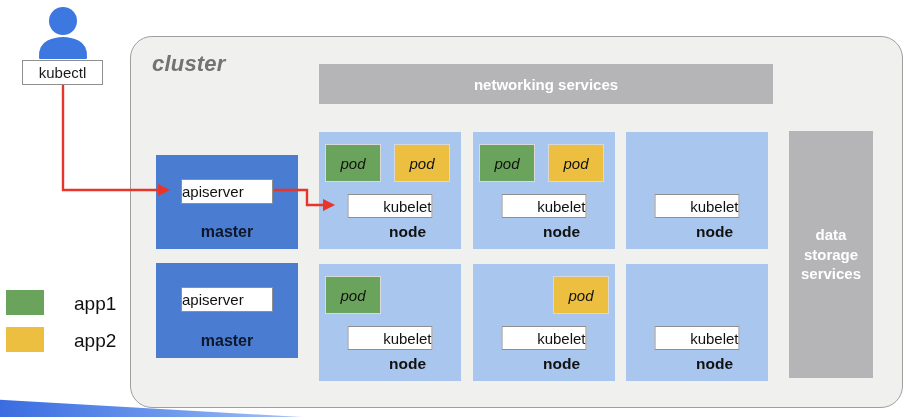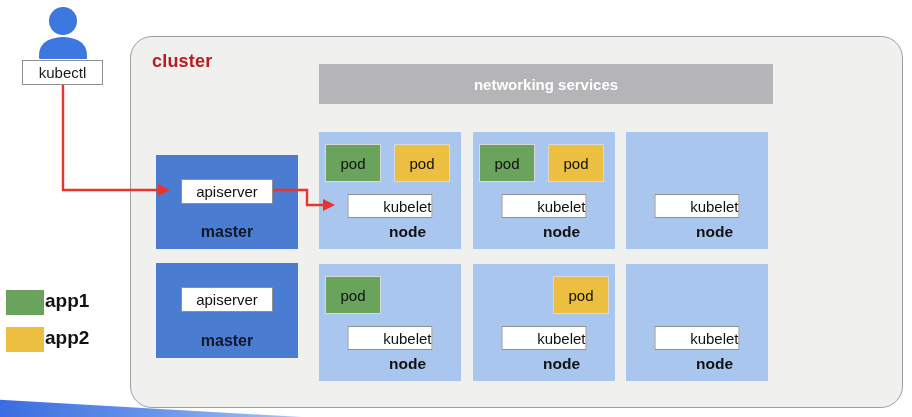--- a/index.html
+++ b/index.html
@@ -19,79 +19,79 @@
     border:1.5px solid #8f8f8f;display:flex;align-items:center;justify-content:center;
     font-size:15px;color:#1a1a1a;box-sizing:border-box;
   }
 
   
   .cluster{
     left:130px;top:36px;width:773px;height:372px;background:#f0f0ee;
     border:1.5px solid #9f9f9f;border-radius:22px;box-sizing:border-box;
   }
   .cluster-label{
-    left:21px;top:14px;font-size:18px;font-weight:bold;color:#b91c1c;letter-spacing:.2px;
+    left:21px;top:14px;font-size:22px;font-weight:bold;color:#737373;letter-spacing:.2px;font-style:italic;
   }
 
   .gray-bar{
     background:#b5b5b8;color:#ffffff;font-weight:bold;font-size:15px;
     display:flex;align-items:center;justify-content:center;text-align:center;
   }
   .net-bar{left:188px;top:27px;width:454px;height:40px;}
   .storage-bar{left:658px;top:94px;width:84px;height:247px;line-height:1.3;padding:0 10px;box-sizing:border-box;}
 
   
   .master{
     width:142px;background:#4a7dd2;box-sizing:border-box;
   }
   .master .apiserver{
     position:absolute;left:50%;transform:translateX(-50%);top:24px;
     width:92px;height:25px;background:#ffffff;border:1.5px solid #8f8f8f;
-    display:flex;align-items:center;justify-content:center;font-size:15px;color:#111;
+    display:flex;align-items:center;justify-content:flex-start;font-size:15px;color:#111;
     box-sizing:border-box;
   }
   .master .master-label{
     position:absolute;left:0;right:0;bottom:8px;text-align:center;
     color:#0f172a;font-weight:bold;font-size:16px;
   }
   #master-1{left:25px;top:118px;height:94px;}
   #master-2{left:25px;top:226px;height:95px;}
 
   
   .node{width:142px;height:117px;background:#a9c6ee;box-sizing:border-box;}
   #node-0{left:188px;top:95px;}
   #node-1{left:342px;top:95px;}
   #node-2{left:495px;top:95px;}
   #node-3{left:188px;top:227px;}
   #node-4{left:342px;top:227px;}
   #node-5{left:495px;top:227px;}
 
   .pods{
     position:absolute;left:6px;right:6px;top:12px;height:38px;
-    display:flex;gap:13px;
+    display:flex;gap:13px;font-style:italic;
   }
   .pods.justify-end{justify-content:flex-end;}
   .pod{
     width:56px;height:38px;border:1px solid #d9d9d9;box-sizing:border-box;
     display:flex;align-items:center;justify-content:center;
     font-size:15px;color:#111;
   }
   .kubelet{
     position:absolute;left:50%;transform:translateX(-50%);top:62px;
     width:85px;height:24px;background:#ffffff;border:1.5px solid #8f8f8f;
     display:flex;align-items:center;justify-content:flex-end;font-size:15px;color:#111;
     box-sizing:border-box;
   }
   .node-label{
     position:absolute;left:0;right:0;bottom:8px;text-align:center;
     color:#111;font-weight:bold;font-size:15.5px;margin-left:35px;
   }
 
   
-  .legend-row{display:flex;align-items:flex-start;gap:1px;font-weight:bold;}
+  .legend-row{display:flex;align-items:flex-end;gap:30px;}
   #legend-row-0{left:6px;top:290px;}
   #legend-row-1{left:6px;top:327px;}
   .swatch{width:38px;height:25px;}
   .legend-label{font-size:19px;color:#111;}
 
   
   .wedge{
     left:0;top:395px;width:302px;height:22px;
     clip-path:polygon(0 22%,100% 100%,0 100%);
     background:linear-gradient(95deg,#3a6ce1 0%,#6b97ec 55%,#aac4f4 100%);
@@ -121,20 +121,23 @@
   <div class="legend-label">app2</div>
 </div>
 
 <div class="abs cluster">
   <div class="abs cluster-label">cluster</div>
 
   <div class="abs gray-bar net-bar" style="background: rgb(181, 181, 184);">
     <span>networking services</span>
   </div>
 
+  <div class="abs gray-bar storage-bar" style="background: rgb(181, 181, 184);">
+    <span>data storage services</span>
+  </div>
 
   <div class="abs master" id="master-1" style="background: rgb(74, 125, 210);">
     <div class="apiserver">
       <span>apiserver</span>
     </div>
     <div class="master-label">master</div>
   </div>
   <div class="abs master" id="master-2" style="background: rgb(74, 125, 210);">
     <div class="apiserver">
       <span>apiserver</span>

